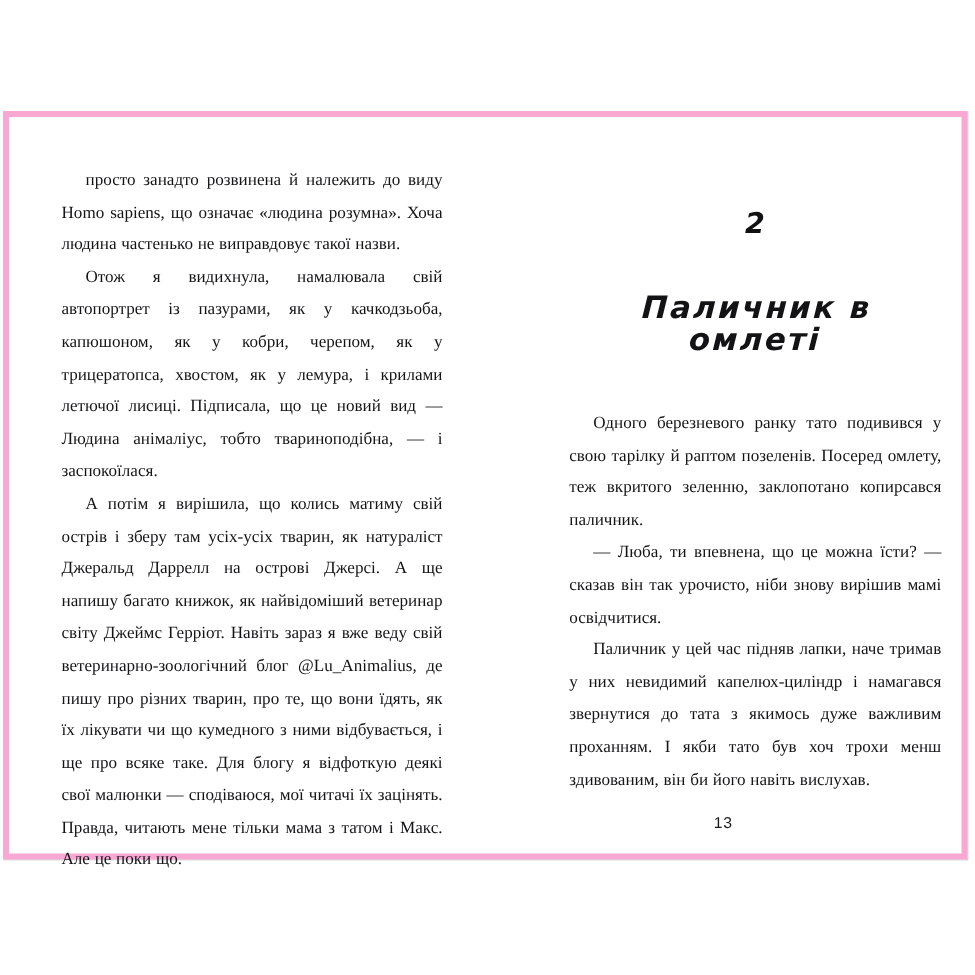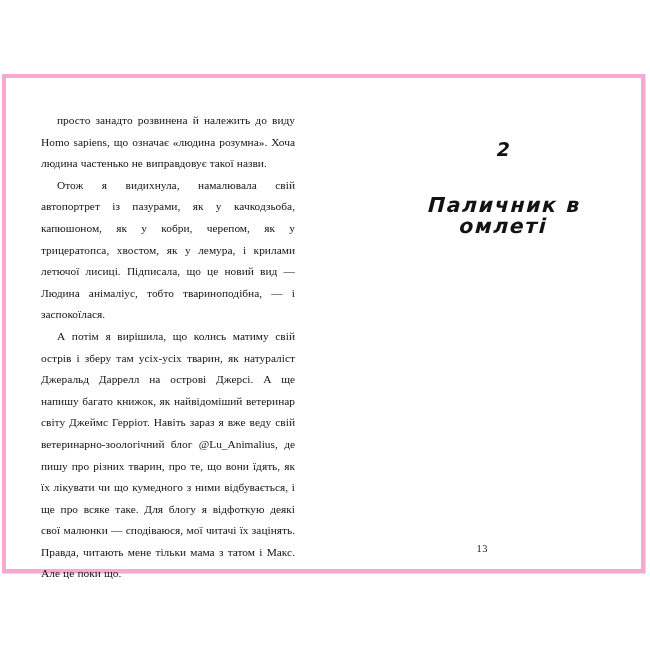--- a/index.html
+++ b/index.html
@@ -97,21 +97,21 @@
     word-spacing: 0.3px;
   }
 
   
   #page-number {
     position: absolute;
     left: 0;
     width: 100%;
     top: 465px;
     text-align: center;
-    font-family: Liberation Serif, serif;
+    font-family: Liberation Sans, sans-serif;
     font-size: 10.5px;
     color: #1a1a1d;
     letter-spacing: 0.5px;
   }
 </style>
 </head>
 <body>
 
 <div id="book-spread">
 
@@ -124,18 +124,21 @@
   </div>
 
   <div class="page" id="page-right">
     <div class="text-column" id="right-text-column">
 
       <div id="chapter-heading">
         <span id="chapter-number">2</span>
         <span id="chapter-title">Паличник в омлеті</span>
       </div>
 
+      <p class="body-paragraph">Одного березневого ранку тато подивився у свою тарілку й раптом позеленів. Посеред омлету, теж вкритого зеленню, заклопотано копирсався паличник.</p>
+      <p class="body-paragraph">— Люба, ти впевнена, що це можна їсти? — сказав він так урочисто, ніби знову вирішив мамі освідчитися.</p>
+      <p class="body-paragraph">Паличник у цей час підняв лапки, наче тримав у них невидимий капелюх-циліндр і намагався звернутися до тата з якимось дуже важливим проханням. І якби тато був хоч трохи менш здивованим, він би його навіть вислухав.</p>
     </div>
 
     <div id="page-number">13</div>
   </div>
 
 </div>
 
 </body></html>

